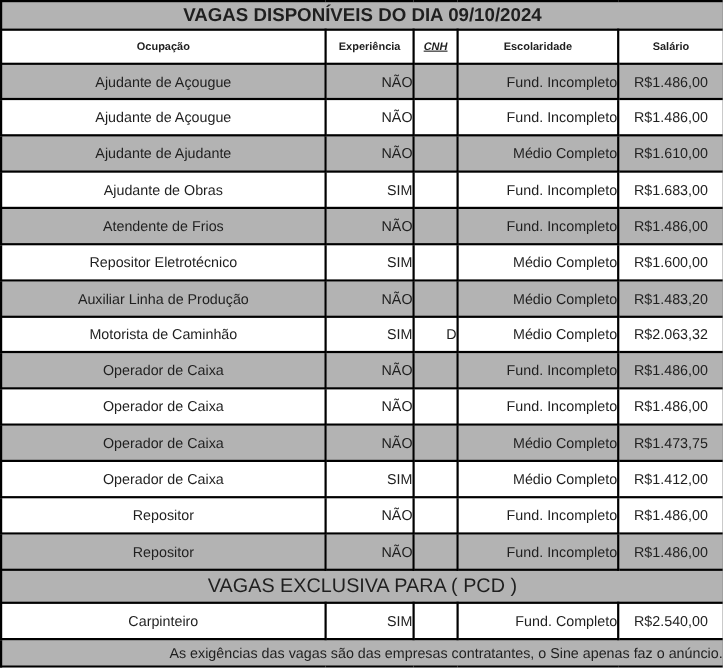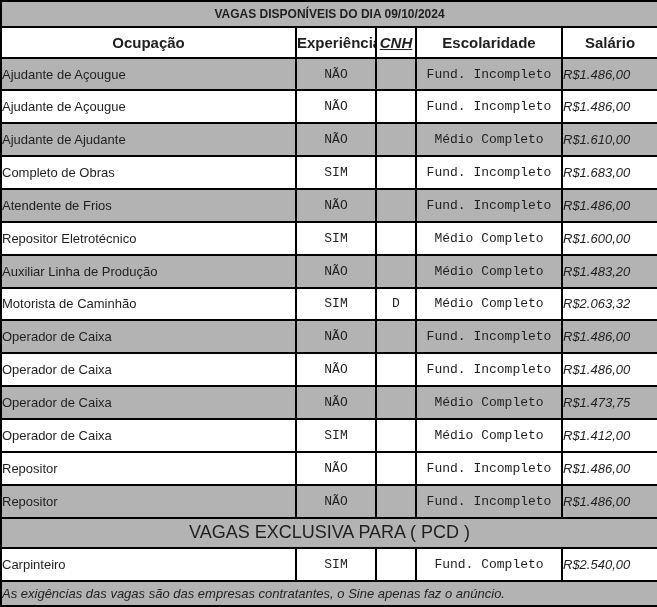--- a/index.html
+++ b/index.html
@@ -34,49 +34,48 @@
   col.c-experience  { width: 80px; }
   col.c-cnh         { width: 40px; }
   col.c-education   { width: 146px; }
   col.c-salary      { width: 96px; }
 
   tr.title-row td {
     background: var(--gray);
     font-weight: bold;
     text-align: center;
     height: 21px;
-    font-size: 12px;
+    font-size: 17px;
   }
   tr.header-row th {
     background: var(--white);
     font-weight: bold;
     text-align: center;
     height: 25px;
-    font-size: 15px;
+    font-size: 10px;
   }
   tr.header-row th.cnh-h { font-style: italic; text-decoration: underline; }
 
   tbody.data td { height: 27px; }
   tbody.data tr.striped td { background: var(--gray); }
   tbody.data tr.plain td   { background: var(--white); }
 
-  td.occupation { text-align: left; padding-left: 4px; }
-  td.experience, td.cnh, td.education { text-align: center; font-family: Liberation Mono, monospace; }
-  td.salary { text-align: left; padding-right: 7px; font-style: italic; }
+  td.occupation { text-align: center; padding-left: 4px; }
+  td.experience, td.cnh, td.education { text-align: right; }
+  td.salary { text-align: center; padding-right: 7px; }
 
   tr.pcd-row td {
     background: var(--gray);
     text-align: center;
     height: 25px;
     font-size: 18px;
   }
   tr.footer-row td {
     background: var(--gray);
-    text-align: left;
-    font-style: italic;
+    text-align: right;
     height: 20px;
     font-size: 13px;
     margin-top: 44px;
   }
 </style>
 </head>
 <body>
 
 <table class="vagas">
   <colgroup>
@@ -116,21 +115,21 @@
     <td class="salary">R$1.486,00</td>
   </tr>
       <tr class="striped">
     <td class="occupation">Ajudante de Ajudante</td>
     <td class="experience">NÃO</td>
     <td class="cnh"></td>
     <td class="education">Médio Completo</td>
     <td class="salary">R$1.610,00</td>
   </tr>
       <tr class="plain">
-    <td class="occupation">Completo de Obras</td>
+    <td class="occupation">Ajudante de Obras</td>
     <td class="experience">SIM</td>
     <td class="cnh"></td>
     <td class="education">Fund. Incompleto</td>
     <td class="salary">R$1.683,00</td>
   </tr>
       <tr class="striped">
     <td class="occupation">Atendente de Frios</td>
     <td class="experience">NÃO</td>
     <td class="cnh"></td>
     <td class="education">Fund. Incompleto</td>

